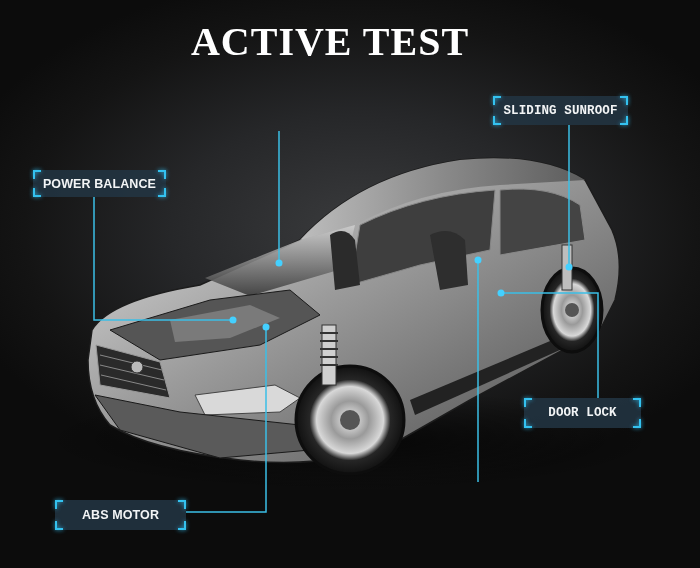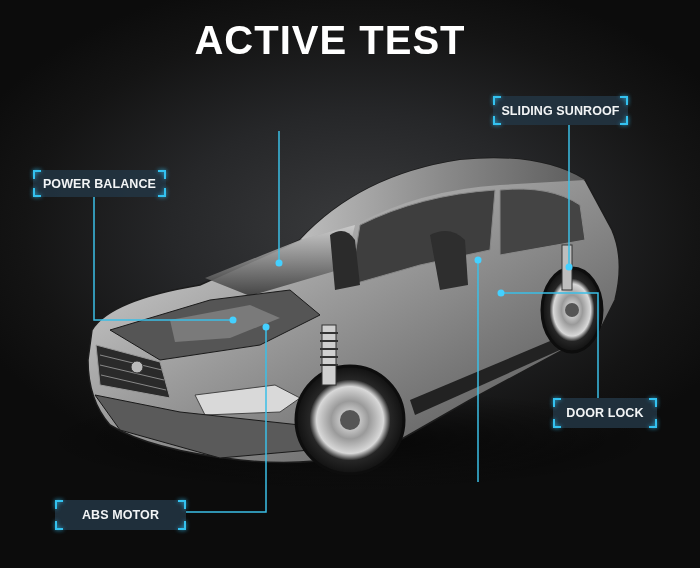--- a/index.html
+++ b/index.html
@@ -3,21 +3,21 @@
 <meta charset="utf-8">
 <style>
   html, body { margin: 0; padding: 0; }
   body {
     width: 700px; height: 568px; overflow: hidden; position: relative;
     background: radial-gradient(ellipse 420px 260px at 360px 230px, #3a3b3d 0%, #262729 45%, #141414 80%, #0c0c0c 100%);
     font-family: "Liberation Sans", sans-serif;
   }
   .title {
     position: absolute; left: 0; width: 660px; top: 18px; text-align: center;
-    font-family: Liberation Sans, sans-serif; font-weight: bold;
+    font-family: Liberation Serif, serif; font-weight: bold;
     font-size: 40px; letter-spacing: 1px; color: #ffffff;
   }
   .stage { position: absolute; left: 0; top: 0; width: 700px; height: 568px; }
   .label {
     position: absolute; background: rgba(34, 52, 66, 0.88);
     color: #f2f4f5; font-weight: bold; font-size: 12.5px;
     display: flex; align-items: center; justify-content: center;
     box-sizing: border-box; letter-spacing: 0.1px;
     font-family: "Liberation Sans", sans-serif;
   }
@@ -128,37 +128,37 @@
       <circle cx="233" cy="320" r="3.5"></circle>
       <circle cx="501" cy="293" r="3.5"></circle>
       <circle cx="478" cy="260" r="3.5"></circle>
       <circle cx="266" cy="327" r="3.5"></circle>
     </g>
   </svg>
 
   <div class="title">ACTIVE TEST</div>
 
 
-  <div class="label" style="left:493px;top:96px;width:135px;height:29px;">
+  <div class="label" style="left:493px;top:96px;width:135px;height:29px;font-family:Liberation Mono, monospace;">
     <span>SLIDING SUNROOF</span>
     <i class="corner c-tl"></i>
       <i class="corner c-tr"></i>
     <i class="corner c-bl"></i>
       <i class="corner c-br"></i>
   </div>
 
   <div class="label" style="left:33px;top:170px;width:133px;height:27px;">
     <span>POWER BALANCE</span>
     <i class="corner c-tl"></i>
       <i class="corner c-tr"></i>
     <i class="corner c-bl"></i>
       <i class="corner c-br"></i>
   </div>
 
-  <div class="label" style="left:553px;top:398px;width:104px;height:30px;">
+  <div class="label" style="left:524px;top:398px;width:117px;height:30px;font-family:Liberation Mono, monospace;">
     <span>DOOR LOCK</span>
     <i class="corner c-tl"></i>
       <i class="corner c-tr"></i>
     <i class="corner c-bl"></i>
       <i class="corner c-br"></i>
   </div>
 
 
   <div class="label" style="left:55px;top:500px;width:131px;height:30px;">
     <span>ABS MOTOR</span>

